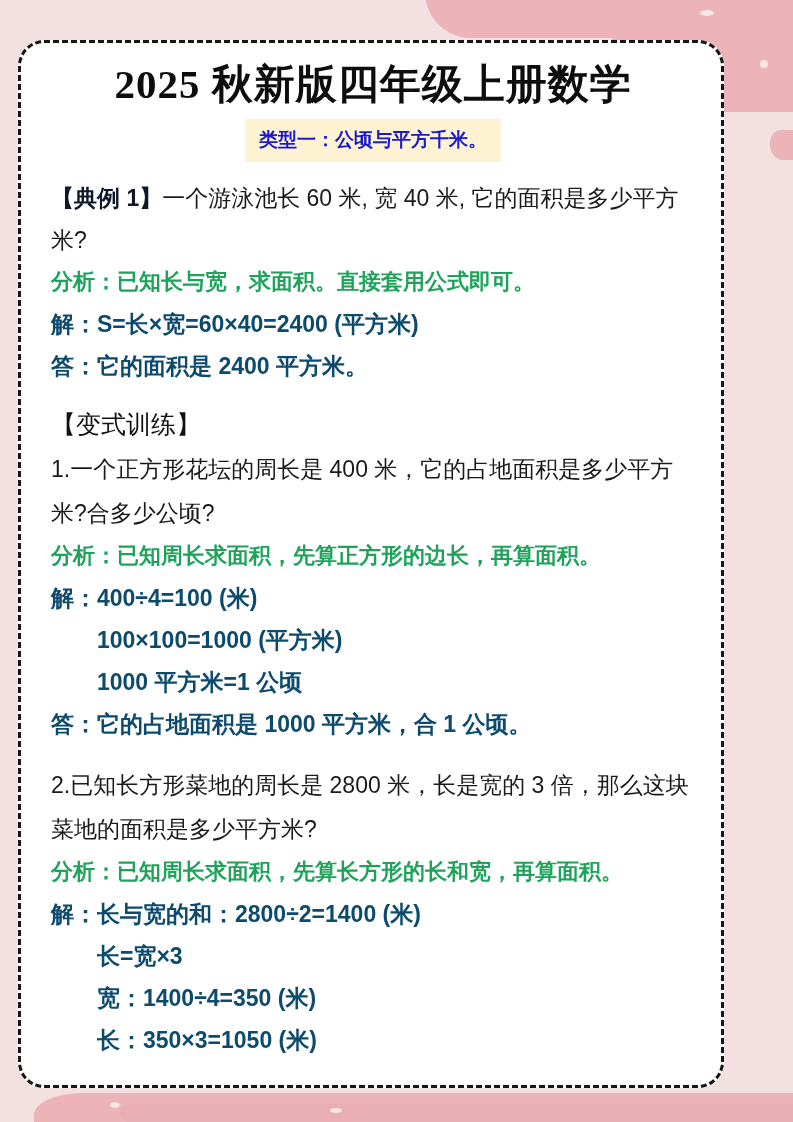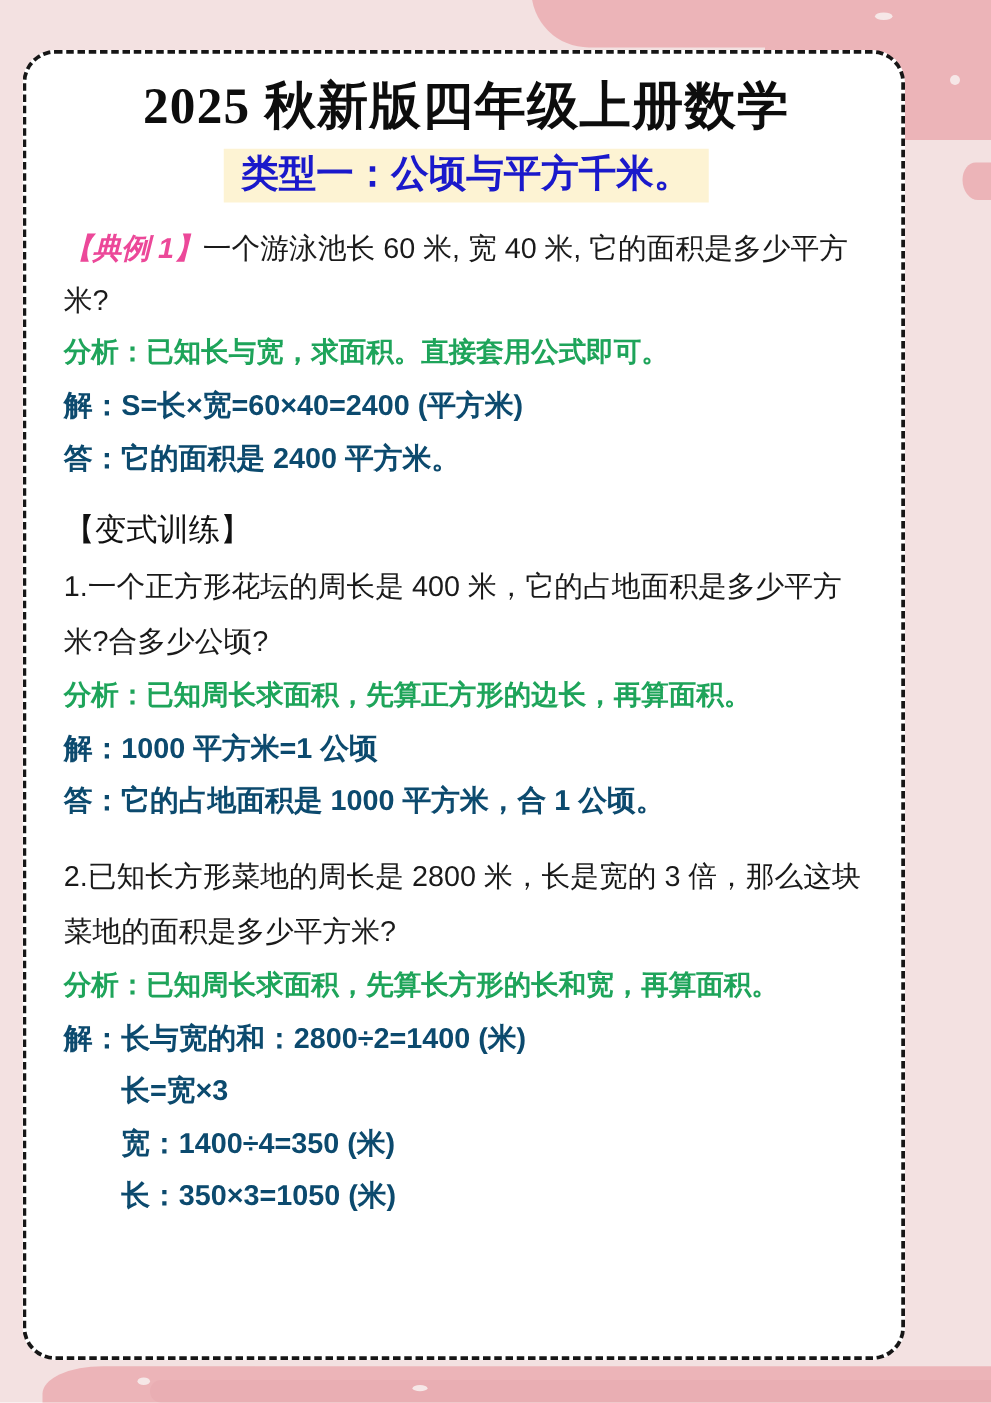--- a/index.html
+++ b/index.html
@@ -44,30 +44,30 @@
     font-size: 41px;
     line-height: 58px;
     color: #0d0d0d;
     letter-spacing: 1px;
   }
   .type-wrap { text-align: center; margin-top: 6px; height: 44px; }
   .type-heading {
     display: inline-block;
     font-family: "Liberation Serif", serif;
     font-weight: 700;
-    font-size: 30px;
+    font-size: 19px;
     line-height: 40px;
     color: #1a19cb;
     background: #fdf3d3;
     padding: 1px 14px 2px 14px;
   }
 
   .row { font-size: 23px; line-height: 42px; color: #1a1a1a; }
   .para { font-size: 23px; line-height: 44px; color: #1a1a1a; }
-  .bold-black { font-weight: 700; color: #ec4899; font-style: italic; }
+  .bold-black { font-weight: 700; color: #0f172a; }
   .heading-row { font-size: 25px; font-weight: 400; color: #111; line-height: 42px; margin-top: 16px; }
 
   .green {
     font-family: "Liberation Serif", serif;
     font-weight: 700;
     color: #1ea45a;
     font-size: 22px;
   }
   .red { color: #0c4a6e; font-weight: 700; }
 
@@ -114,20 +114,22 @@
 
     <div class="heading-row">【变式训练】</div>
 
     <div class="para" style="margin-top:2px">1.一个正方形花坛的周长是 400 米，它的占地面积是多少平方米?合多少公顷?</div>
     <div class="row green">
       <span>分析：</span><span>已知周长求面积，先算正方形的边长，再算面积。</span>
     </div>
     <div class="sol red">
       <span class="sol-label row red">解：</span>
       <div class="sol-lines">
+        <div class="row red">400÷4=100 (米)</div>
+        <div class="row red">100×100=1000 (平方米)</div>
         <div class="row red">1000 平方米=1 公顷</div>
       </div>
     </div>
     <div class="row red">
       <span>答：</span><span>它的占地面积是 1000 平方米，合 1 公顷。</span>
     </div>
 
     <div class="para mt-section">2.已知长方形菜地的周长是 2800 米，长是宽的 3 倍，那么这块菜地的面积是多少平方米?</div>
     <div class="row green">
       <span>分析：</span><span>已知周长求面积，先算长方形的长和宽，再算面积。</span>

